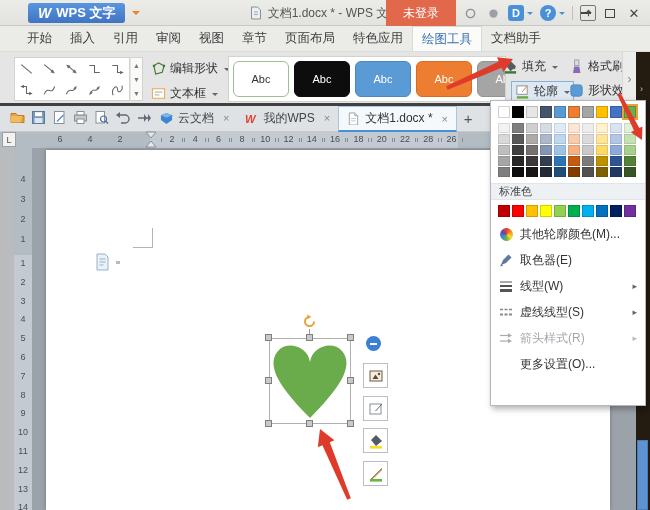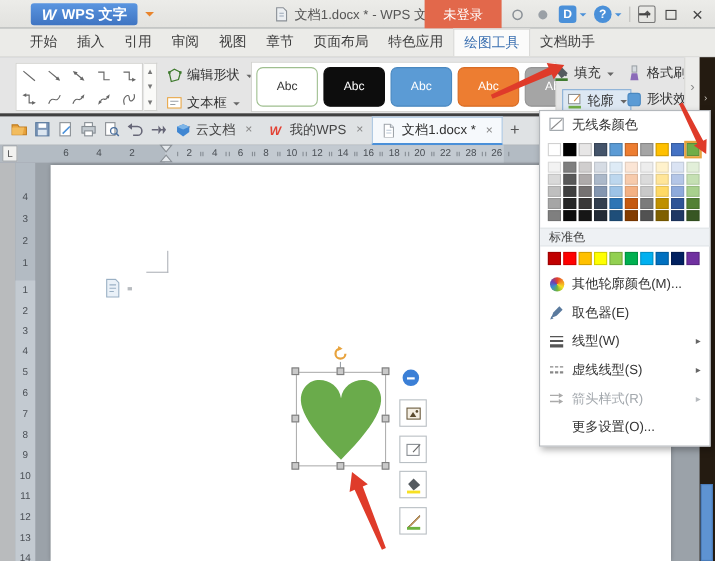--- a/index.html
+++ b/index.html
@@ -557,29 +557,20 @@
         </svg>
     </span>
   </div>
 
   <div class="darkstrip">
       <span>›</span>
     </div>
   <div class="scrollthumb"></div>
 
   <div class="dropdown">
-    <div class="ditem">
-      <span class="ic">
-        <svg viewBox="0 0 14 14">
-            <rect x="1" y="1.5" width="12" height="11" fill="#fff" stroke="#9aa0a6"></rect>
-            <path d="M2 11.5L12 2.5" stroke="#888" fill="none"></path>
-          </svg>
-      </span>
-      <span>无线条颜色</span>
-    </div>
     <div class="swrow">
         <span class="sw" style="background:#FFFFFF"></span>
         <span class="sw" style="background:#000000"></span>
         <span class="sw" style="background:#E7E6E6"></span>
         <span class="sw" style="background:#44546A"></span>
         <span class="sw" style="background:#5B9BD5"></span>
         <span class="sw" style="background:#ED7D31"></span>
         <span class="sw" style="background:#A5A5A5"></span>
         <span class="sw" style="background:#FFC000"></span>
         <span class="sw" style="background:#4472C4"></span>

